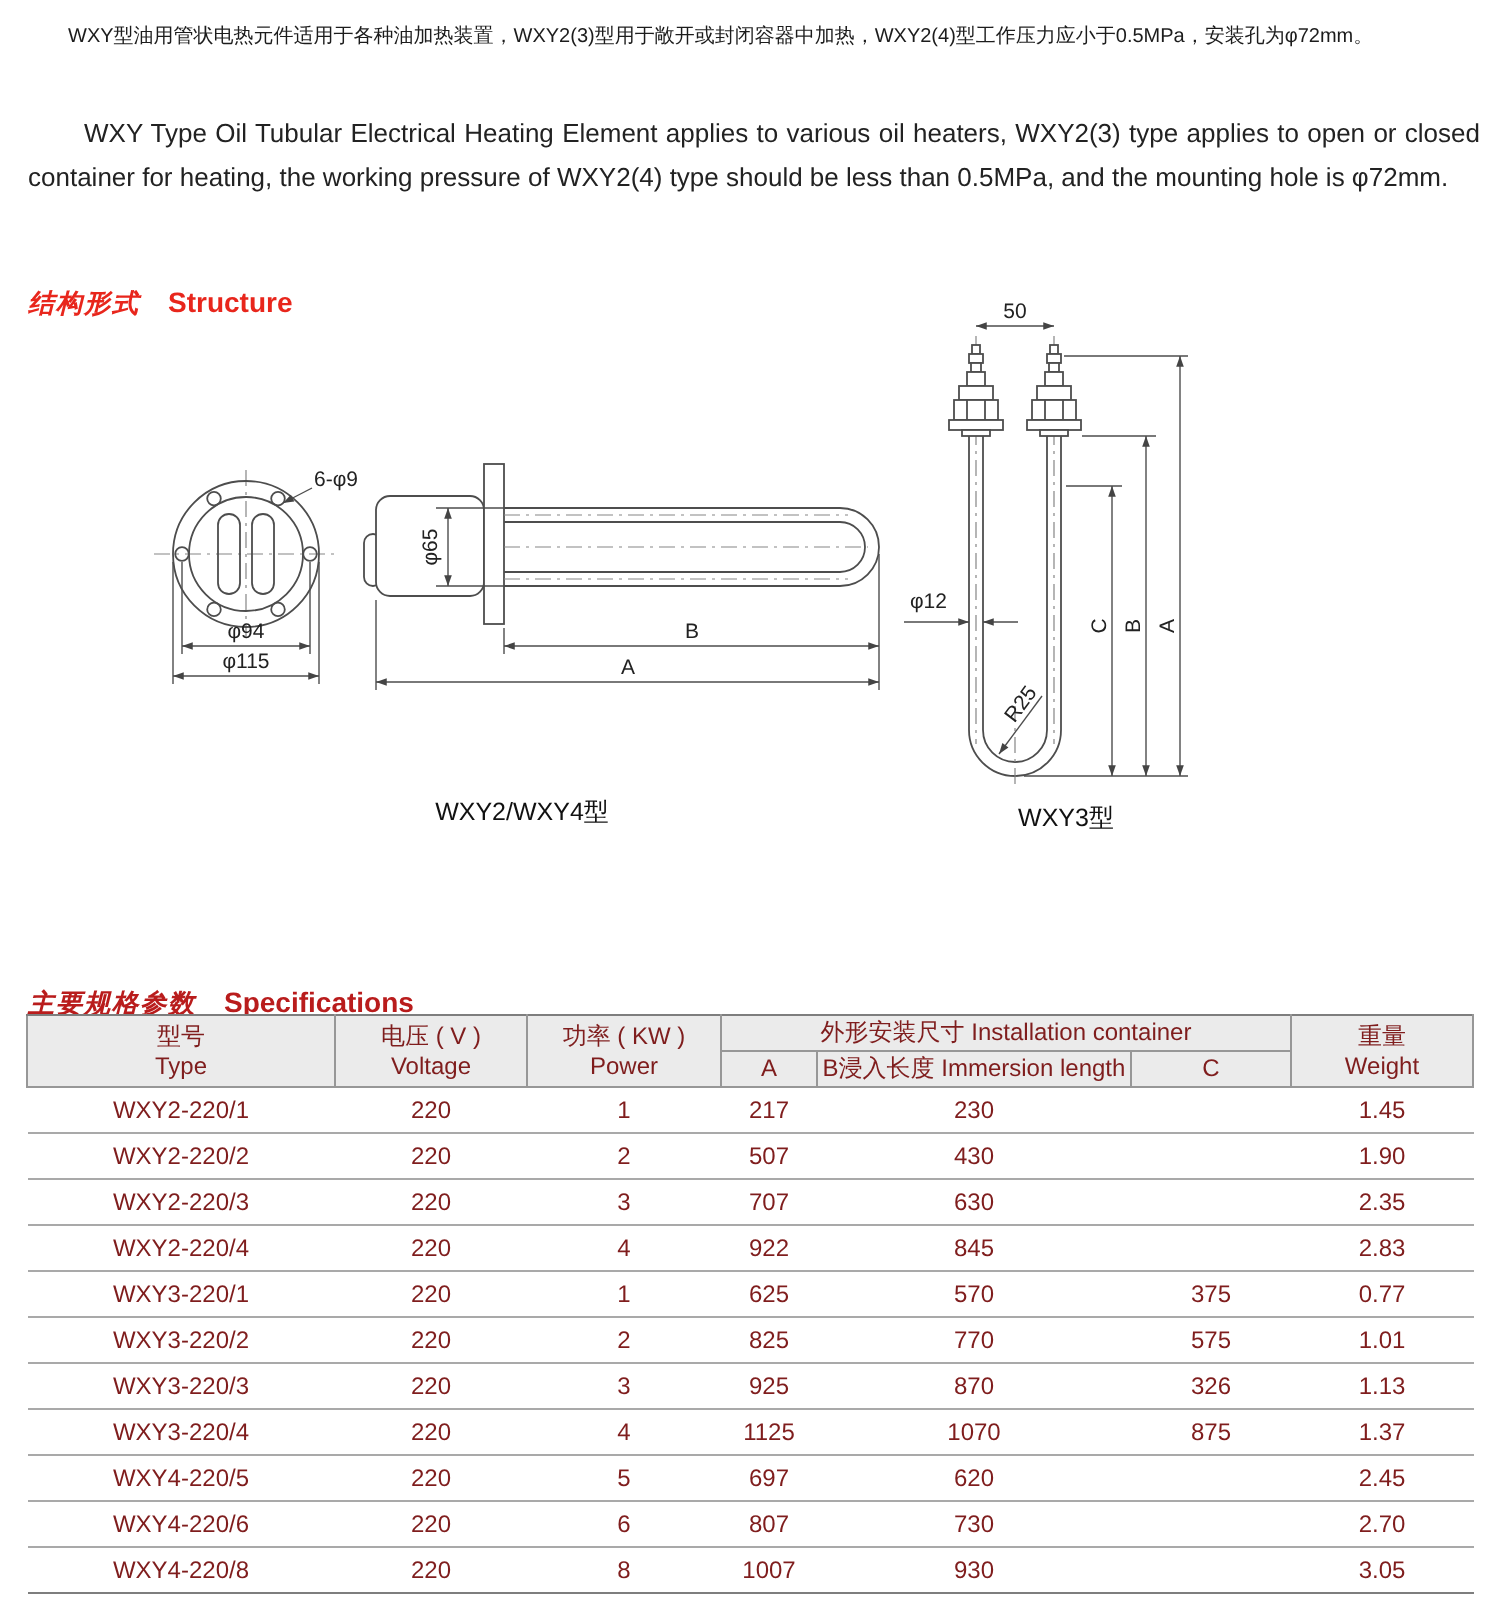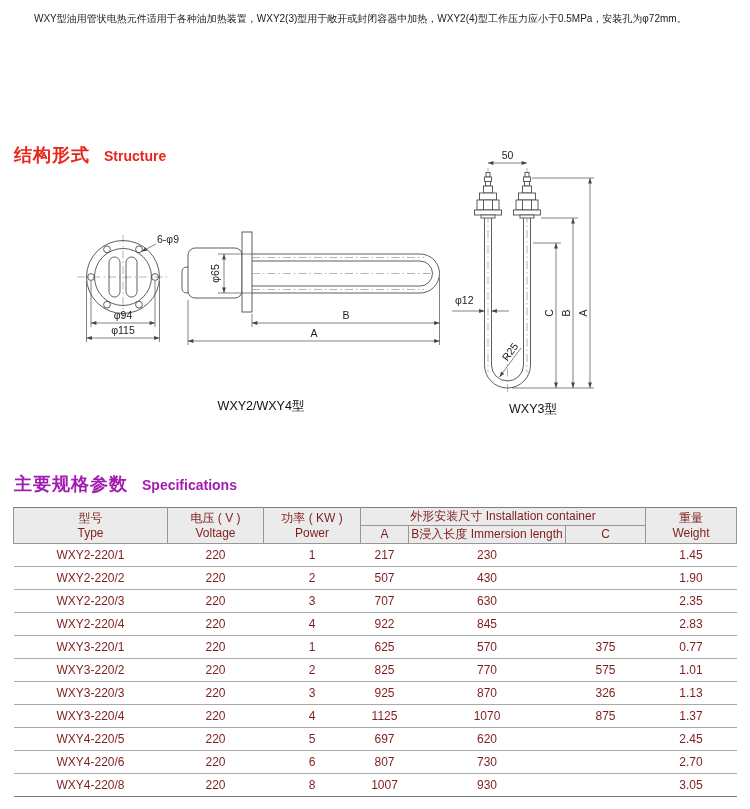--- a/index.html
+++ b/index.html
@@ -2,21 +2,21 @@
 <html><head>
 <meta charset="utf-8">
 <style>
   html,body{margin:0;padding:0;background:#fff;}
   .page{position:relative;width:750px;height:809px;background:#fff;overflow:hidden;
         font-family:"Liberation Sans","DejaVu Sans",sans-serif;color:#1c1c1c;}
   .intro{position:absolute;left:14px;right:10px;margin:0;text-align:justify;}
   .intro.zh{top:7px;font-size:10px;line-height:24px;text-indent:2em;}
   .intro.en{top:56px;font-size:13px;line-height:22px;text-indent:28px;color:#222;}
   .section-title{position:absolute;left:14px;white-space:nowrap;}
-  .t-zh{font-size:18px;font-weight:bold;letter-spacing:1px;}
+  .t-zh{font-size:13px;font-weight:bold;letter-spacing:1px;font-style:italic;}
   .t-en{font-size:14px;font-weight:bold;margin-left:14px;}
   .diagram{position:absolute;left:0;top:150px;}
   .ln{stroke:#4d4d4d;stroke-width:0.9;fill:none;}
   .lnf{stroke:#4d4d4d;stroke-width:0.9;fill:#fff;}
   .dim{stroke:#4d4d4d;stroke-width:0.7;fill:none;}
   .cl{stroke:#858585;stroke-width:0.6;stroke-dasharray:8 3 1.5 3;fill:none;}
   .dt{font-size:10.5px;fill:#222;}
   .cap{font-size:12.5px;fill:#111;}
   .specs-table{position:absolute;left:13px;top:507px;width:724px;border-collapse:collapse;
                font-size:12px;color:#7f1d1d;table-layout:fixed;}
@@ -26,20 +26,21 @@
   .specs-table tbody td{border-bottom:1px solid #a9a9a9;text-align:center;height:22px;padding:0 2px;}
   .specs-table tbody tr:last-child td{border-bottom:1px solid #7e7e7e;}
   .hl{display:block;}
 </style>
 </head>
 <body>
 
 <div class="page">
 
   <p class="intro zh">WXY型油用管状电热元件适用于各种油加热装置，WXY2(3)型用于敞开或封闭容器中加热，WXY2(4)型工作压力应小于0.5MPa，安装孔为φ72mm。</p>
+  <p class="intro en">WXY Type Oil Tubular Electrical Heating Element applies to various oil heaters, WXY2(3) type applies to open or closed container for heating, the working pressure of WXY2(4) type should be less than 0.5MPa, and the mounting hole is φ72mm.</p>
 
   <div class="section-title" style="top: 143px; color: rgb(232, 38, 28);">
     <span class="t-zh">结构形式</span><span class="t-en">Structure</span>
   </div>
 
   <svg class="diagram" width="750" height="278" viewBox="0 0 750 278">
     <defs>
       <marker id="ar" viewBox="0 0 10 8" refX="9.3" refY="4" markerWidth="9" markerHeight="7" orient="auto-start-reverse">
           <path d="M0.5,0.9 L9.3,4 L0.5,7.1 Z" fill="#444"></path>
         </marker>
@@ -135,21 +136,21 @@
       <line class="dim" x1="590" y1="28" x2="590" y2="238" marker-start="url(#ar)" marker-end="url(#ar)"></line>
       <text class="dt" transform="rotate(-90 584 163)" x="584" y="166" text-anchor="middle">A</text>
       <line class="dim" x1="573" y1="68" x2="573" y2="238" marker-start="url(#ar)" marker-end="url(#ar)"></line>
       <text class="dt" transform="rotate(-90 567 163)" x="567" y="166" text-anchor="middle">B</text>
       <line class="dim" x1="556" y1="93" x2="556" y2="238" marker-start="url(#ar)" marker-end="url(#ar)"></line>
       <text class="dt" transform="rotate(-90 550 163)" x="550" y="166" text-anchor="middle">C</text>
       <text class="cap" x="533" y="263" text-anchor="middle">WXY3型</text>
     </g>
   </svg>
 
-  <div class="section-title" style="top: 472px; color: #a21caf;">
+  <div class="section-title" style="top: 493px; color: #b91c1c;">
     <span class="t-zh">主要规格参数</span><span class="t-en">Specifications</span>
   </div>
 
   <table class="specs-table">
     <colgroup>
       <col style="width:154px">
         <col style="width:96px">
         <col style="width:97px">
       <col style="width:48px">
         <col style="width:157px">

